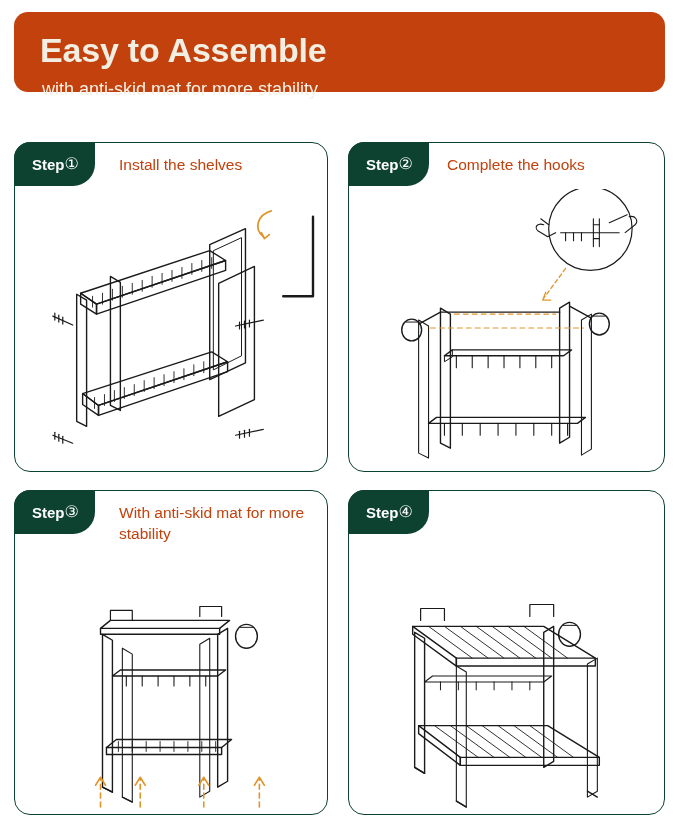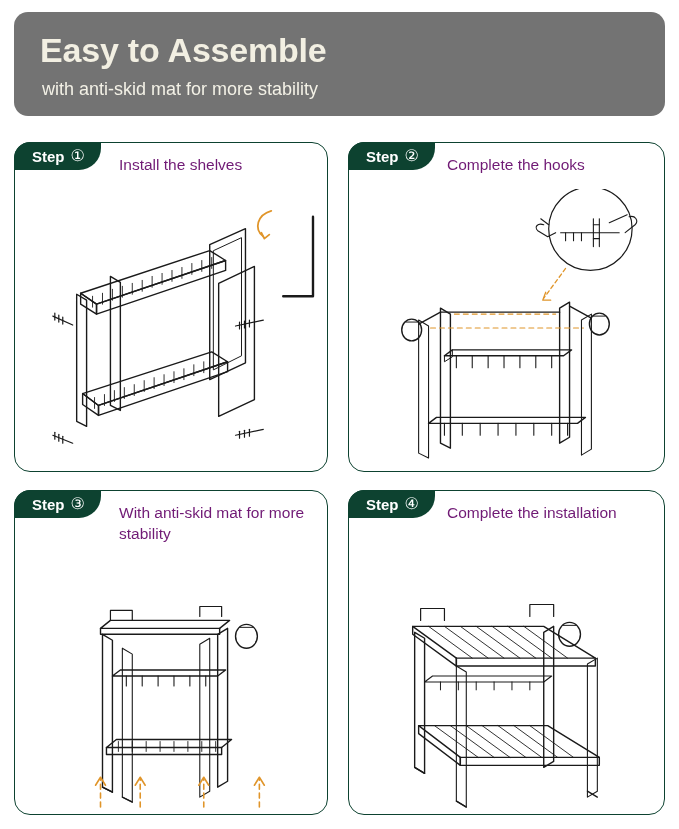--- a/index.html
+++ b/index.html
@@ -10,22 +10,22 @@
     background: #ffffff;
     font-family: "Liberation Sans", sans-serif;
     overflow: hidden;
   }
 
   .header {
     position: absolute;
     left: 14px;
     top: 12px;
     width: 651px;
-    height: 104px;
-    background: #737373;
+    height: 80px;
+    background: #c2410c;
     border-radius: 14px;
     padding: 18px 0 0 26px;
   }
   .header h1 {
     margin: 0;
     font-size: 34px;
     line-height: 40px;
     font-weight: bold;
     color: #f2efe2;
     letter-spacing: -0.2px;
@@ -46,47 +46,46 @@
   }
   .card.c1 { left: 14px;  top: 142px; width: 314px; height: 330px; }
   .card.c2 { left: 348px; top: 142px; width: 317px; height: 330px; }
   .card.c3 { left: 14px;  top: 490px; width: 314px; height: 325px; }
   .card.c4 { left: 348px; top: 490px; width: 317px; height: 325px; }
 
   .step-badge {
     position: absolute;
     left: -1px;
     top: -1px;
-    height: 28px;
+    height: 44px;
     padding: 0 16px 0 18px;
     background: #0d4230;
     border-radius: 16px 0 22px 0;
     display: flex;
     align-items: center;
-    gap: 6px;
   }
   .step-badge .step-word {
     color: #ffffff;
     font-size: 15px;
     font-weight: bold;
   }
   .step-badge .step-num {
     color: #ffffff;
     font-size: 16px;
     line-height: 16px;
   }
 
   .step-title {
     position: absolute;
     left: 104px;
     top: 11px;
     width: 200px;
     font-size: 15.5px;
     line-height: 21px;
-    color: #701a75;
+    color: #c2410c;
   }
   .card.c2 .step-title,
   .card.c4 .step-title { left: 98px; width: 215px; }
 
   .art { position: absolute; left: 0; top: 46px; width: 100%; height: calc(100% - 46px); }
   .art svg { display: block; width: 100%; height: 100%; }
 </style>
 </head>
 <body>
 
@@ -318,21 +317,20 @@
       </g>
     </svg>
   </div>
 </div>
 
 <div class="card c4">
   <div class="step-badge">
     <span class="step-word">Step</span>
     <span class="step-num">④</span>
   </div>
-  <div class="step-title">Complete the installation</div>
   <div class="art">
     <svg viewBox="0 0 317 279" xmlns="http://www.w3.org/2000/svg" fill="none" stroke="#1a1a1a" stroke-width="1.4" stroke-linecap="round" stroke-linejoin="round">
 
       <path d="M72 84 L72 72 L96 72 L96 84" stroke-width="1.2"></path>
       <path name="tab" d="M182 80 L182 68 L206 68 L206 80" stroke-width="1.2"></path>
 
       <path d="M64 90 L196 90 L248 122 L108 122 Z"></path>
       <path d="M64 90 L64 98 L108 130 L108 122"></path>
       <path d="M108 122 L108 130 L248 130 L248 122"></path>
       <g stroke-width="0.9">

